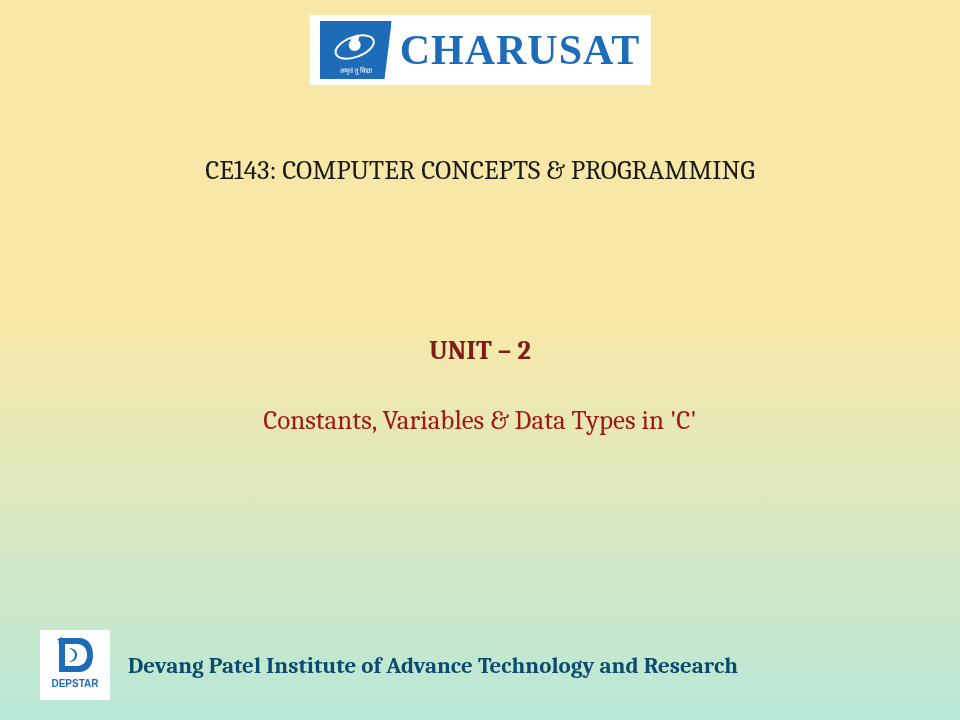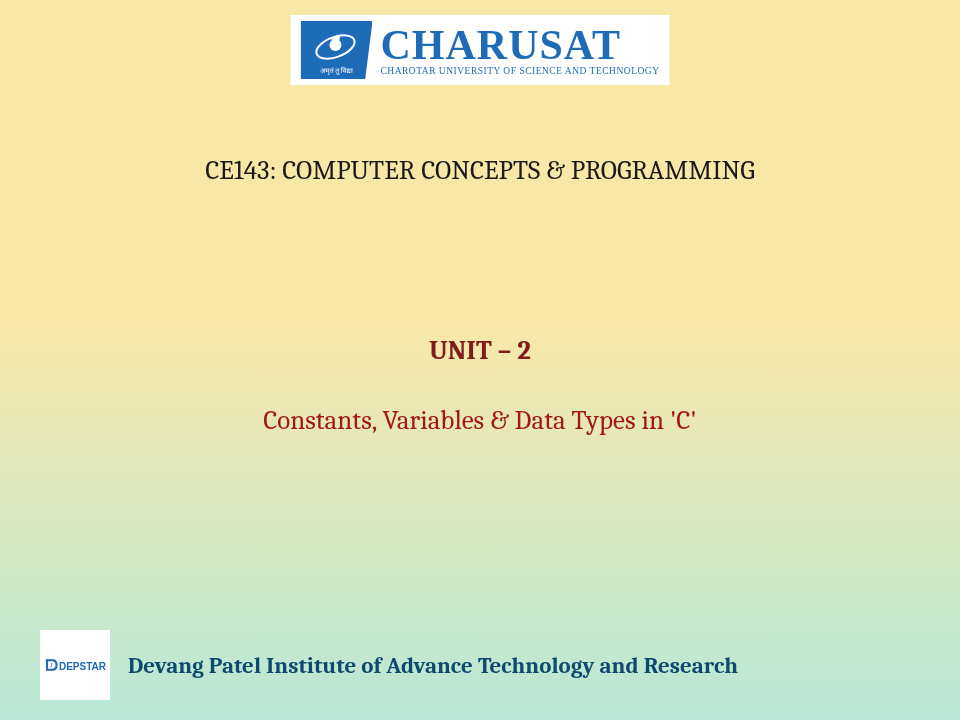--- a/index.html
+++ b/index.html
@@ -100,21 +100,21 @@
     right: 20px;
     display: flex;
     align-items: center;
     gap: 18px;
   }
   .depstar-logo {
     width: 70px;
     height: 70px;
     background: white;
     display: flex;
-    flex-direction: row;
+    flex-direction: column;
     align-items: center;
     justify-content: flex-start;
     padding: 4px;
   }
   .depstar-logo svg { display: block; }
   .depstar-text {
     color: #1e6bb8;
     font-size: 10px;
     font-weight: bold;
     font-family: Arial, sans-serif;
@@ -133,21 +133,20 @@
   <div class="logo-icon">
     <svg width="50" height="40" viewBox="0 0 50 40">
       <ellipse cx="25" cy="20" rx="20" ry="10" fill="none" stroke="white" stroke-width="2" transform="rotate(-20 25 20)"></ellipse>
       <circle cx="25" cy="18" r="6" fill="white"></circle>
       <path d="M 20 12 L 30 8 L 28 16 Z" fill="white"></path>
     </svg>
     <span class="logo-motto">अमृतं तु विद्या</span>
   </div>
   <div class="logo-text-wrap">
     <div class="logo-name">CHARUSAT</div>
-    <div class="logo-sub">CHAROTAR UNIVERSITY OF SCIENCE AND TECHNOLOGY</div>
   </div>
 </div>
 
 <div class="course-title">CE143: COMPUTER CONCEPTS &amp; PROGRAMMING</div>
 
 <div class="unit-label">UNIT – 2</div>
 
 <div class="unit-title">Constants, Variables &amp; Data Types in 'C'</div>
 
 <div class="footer">

